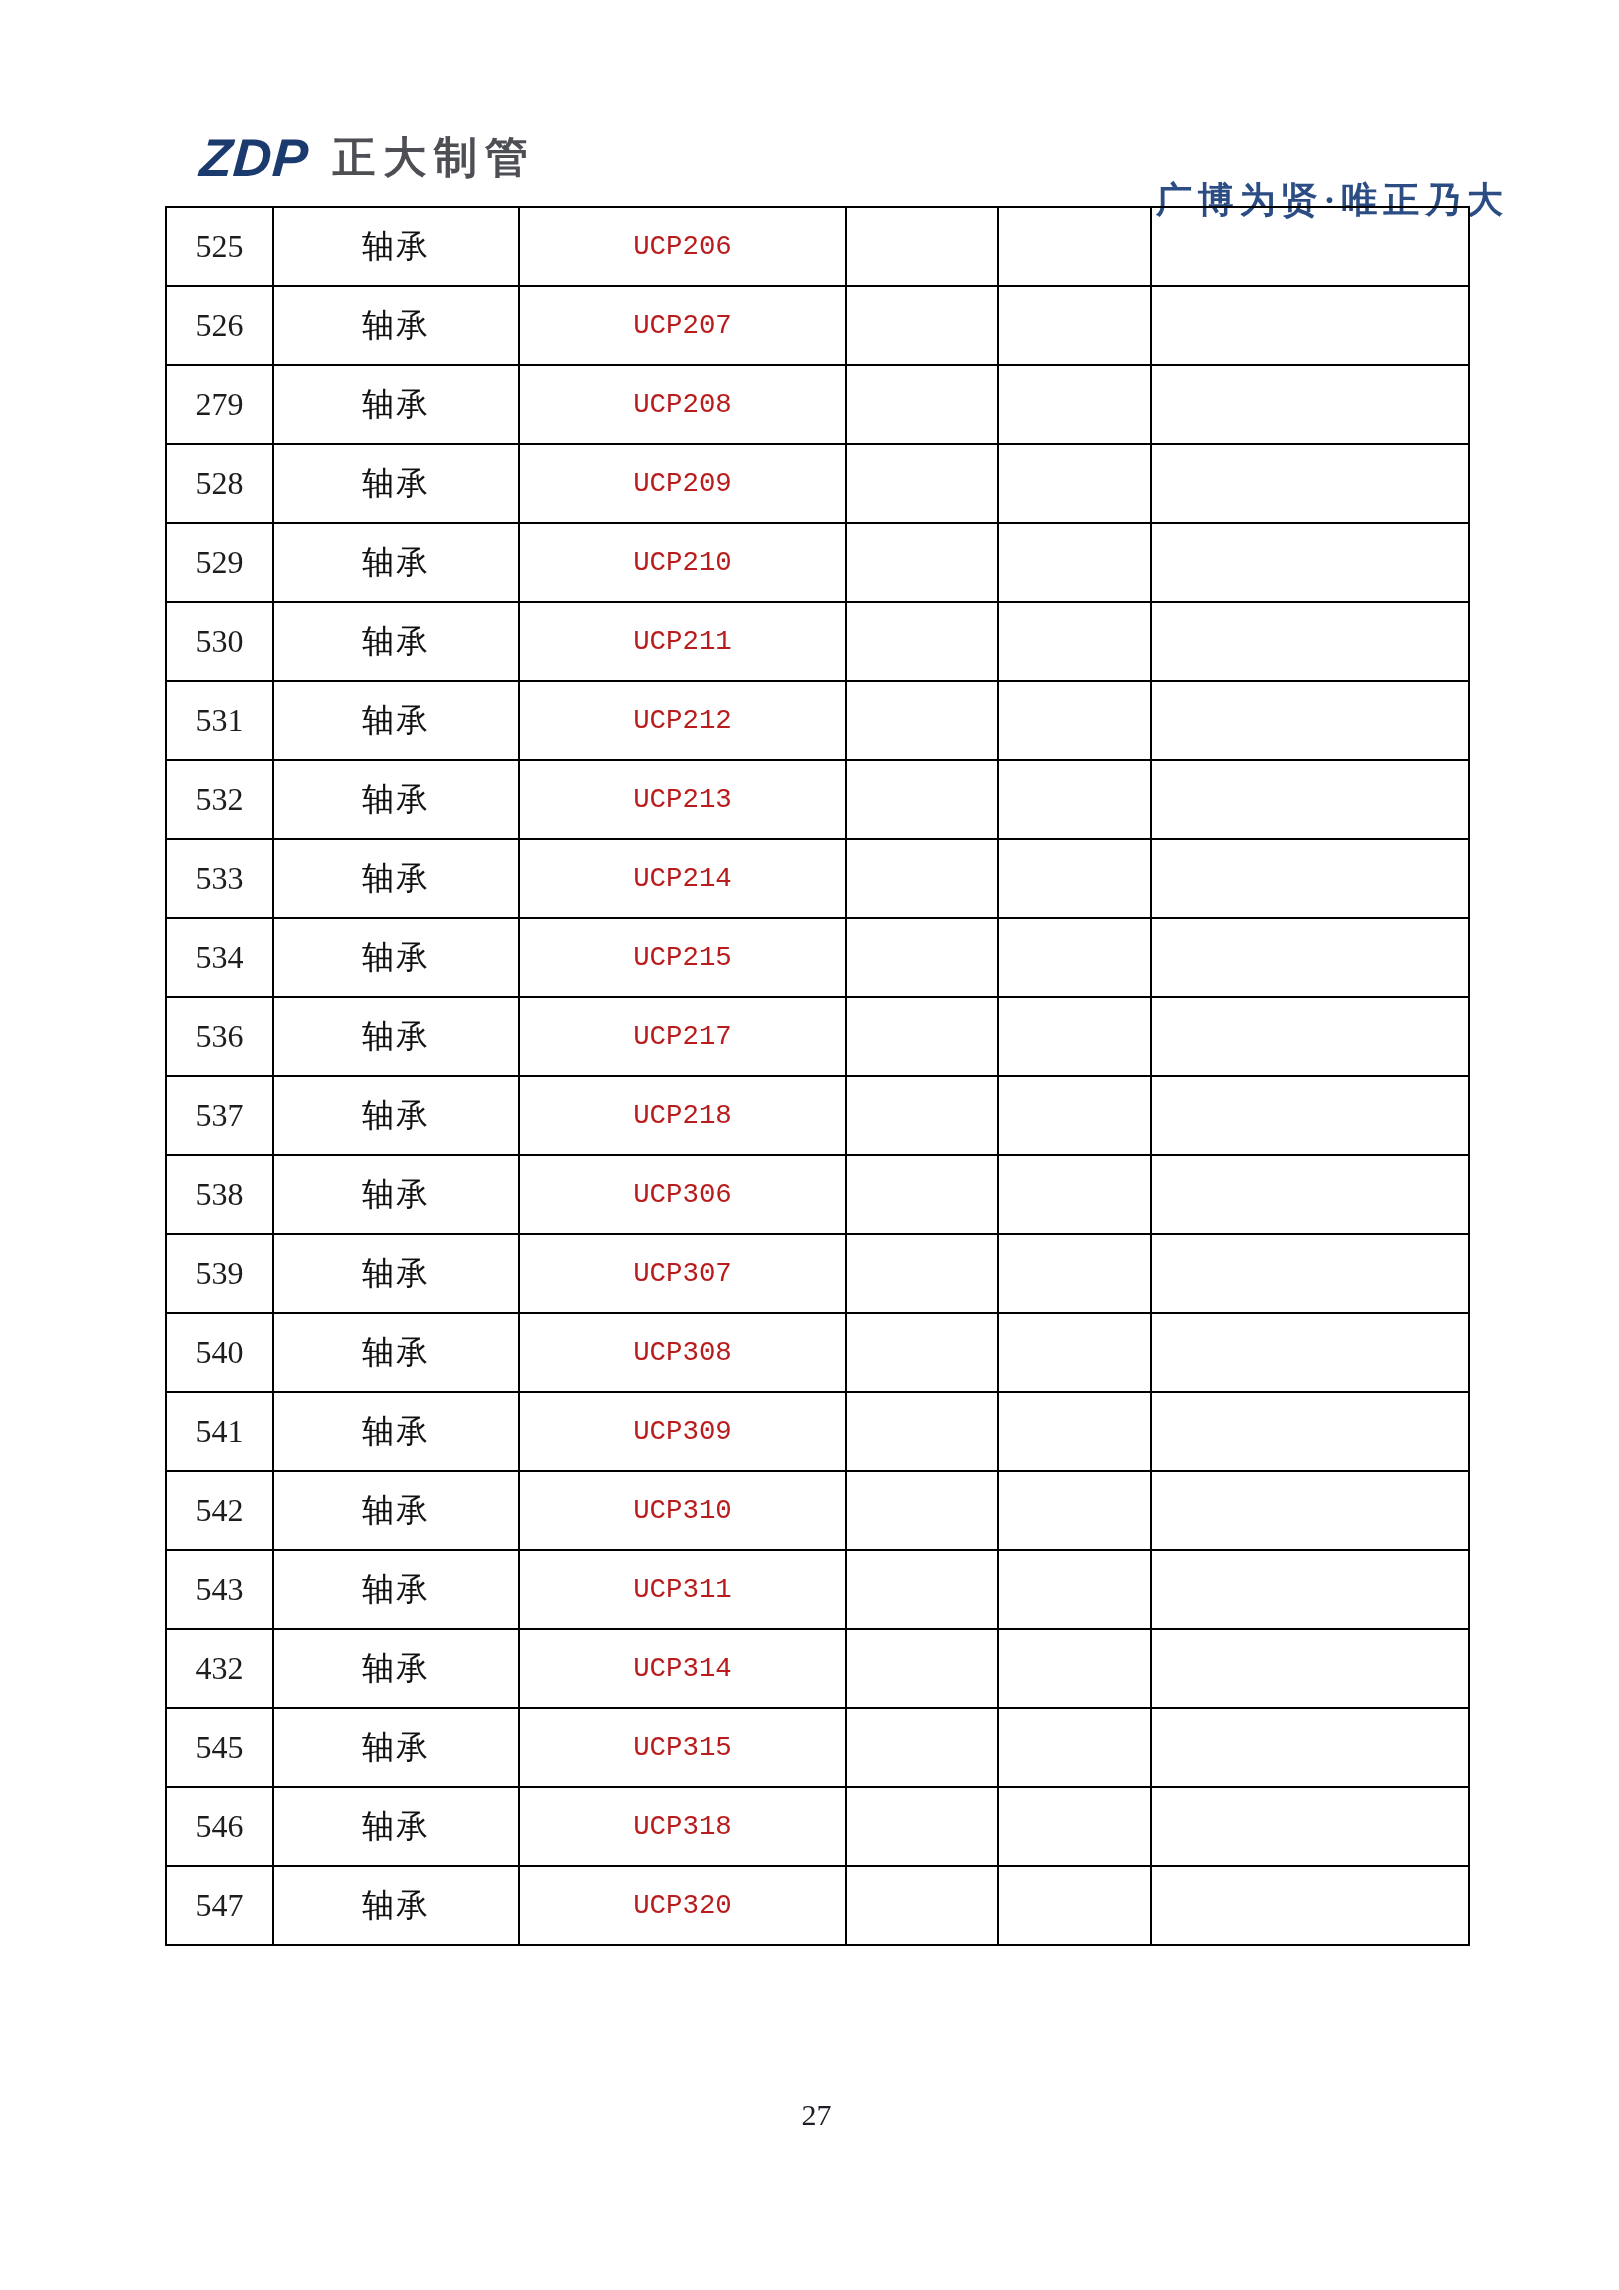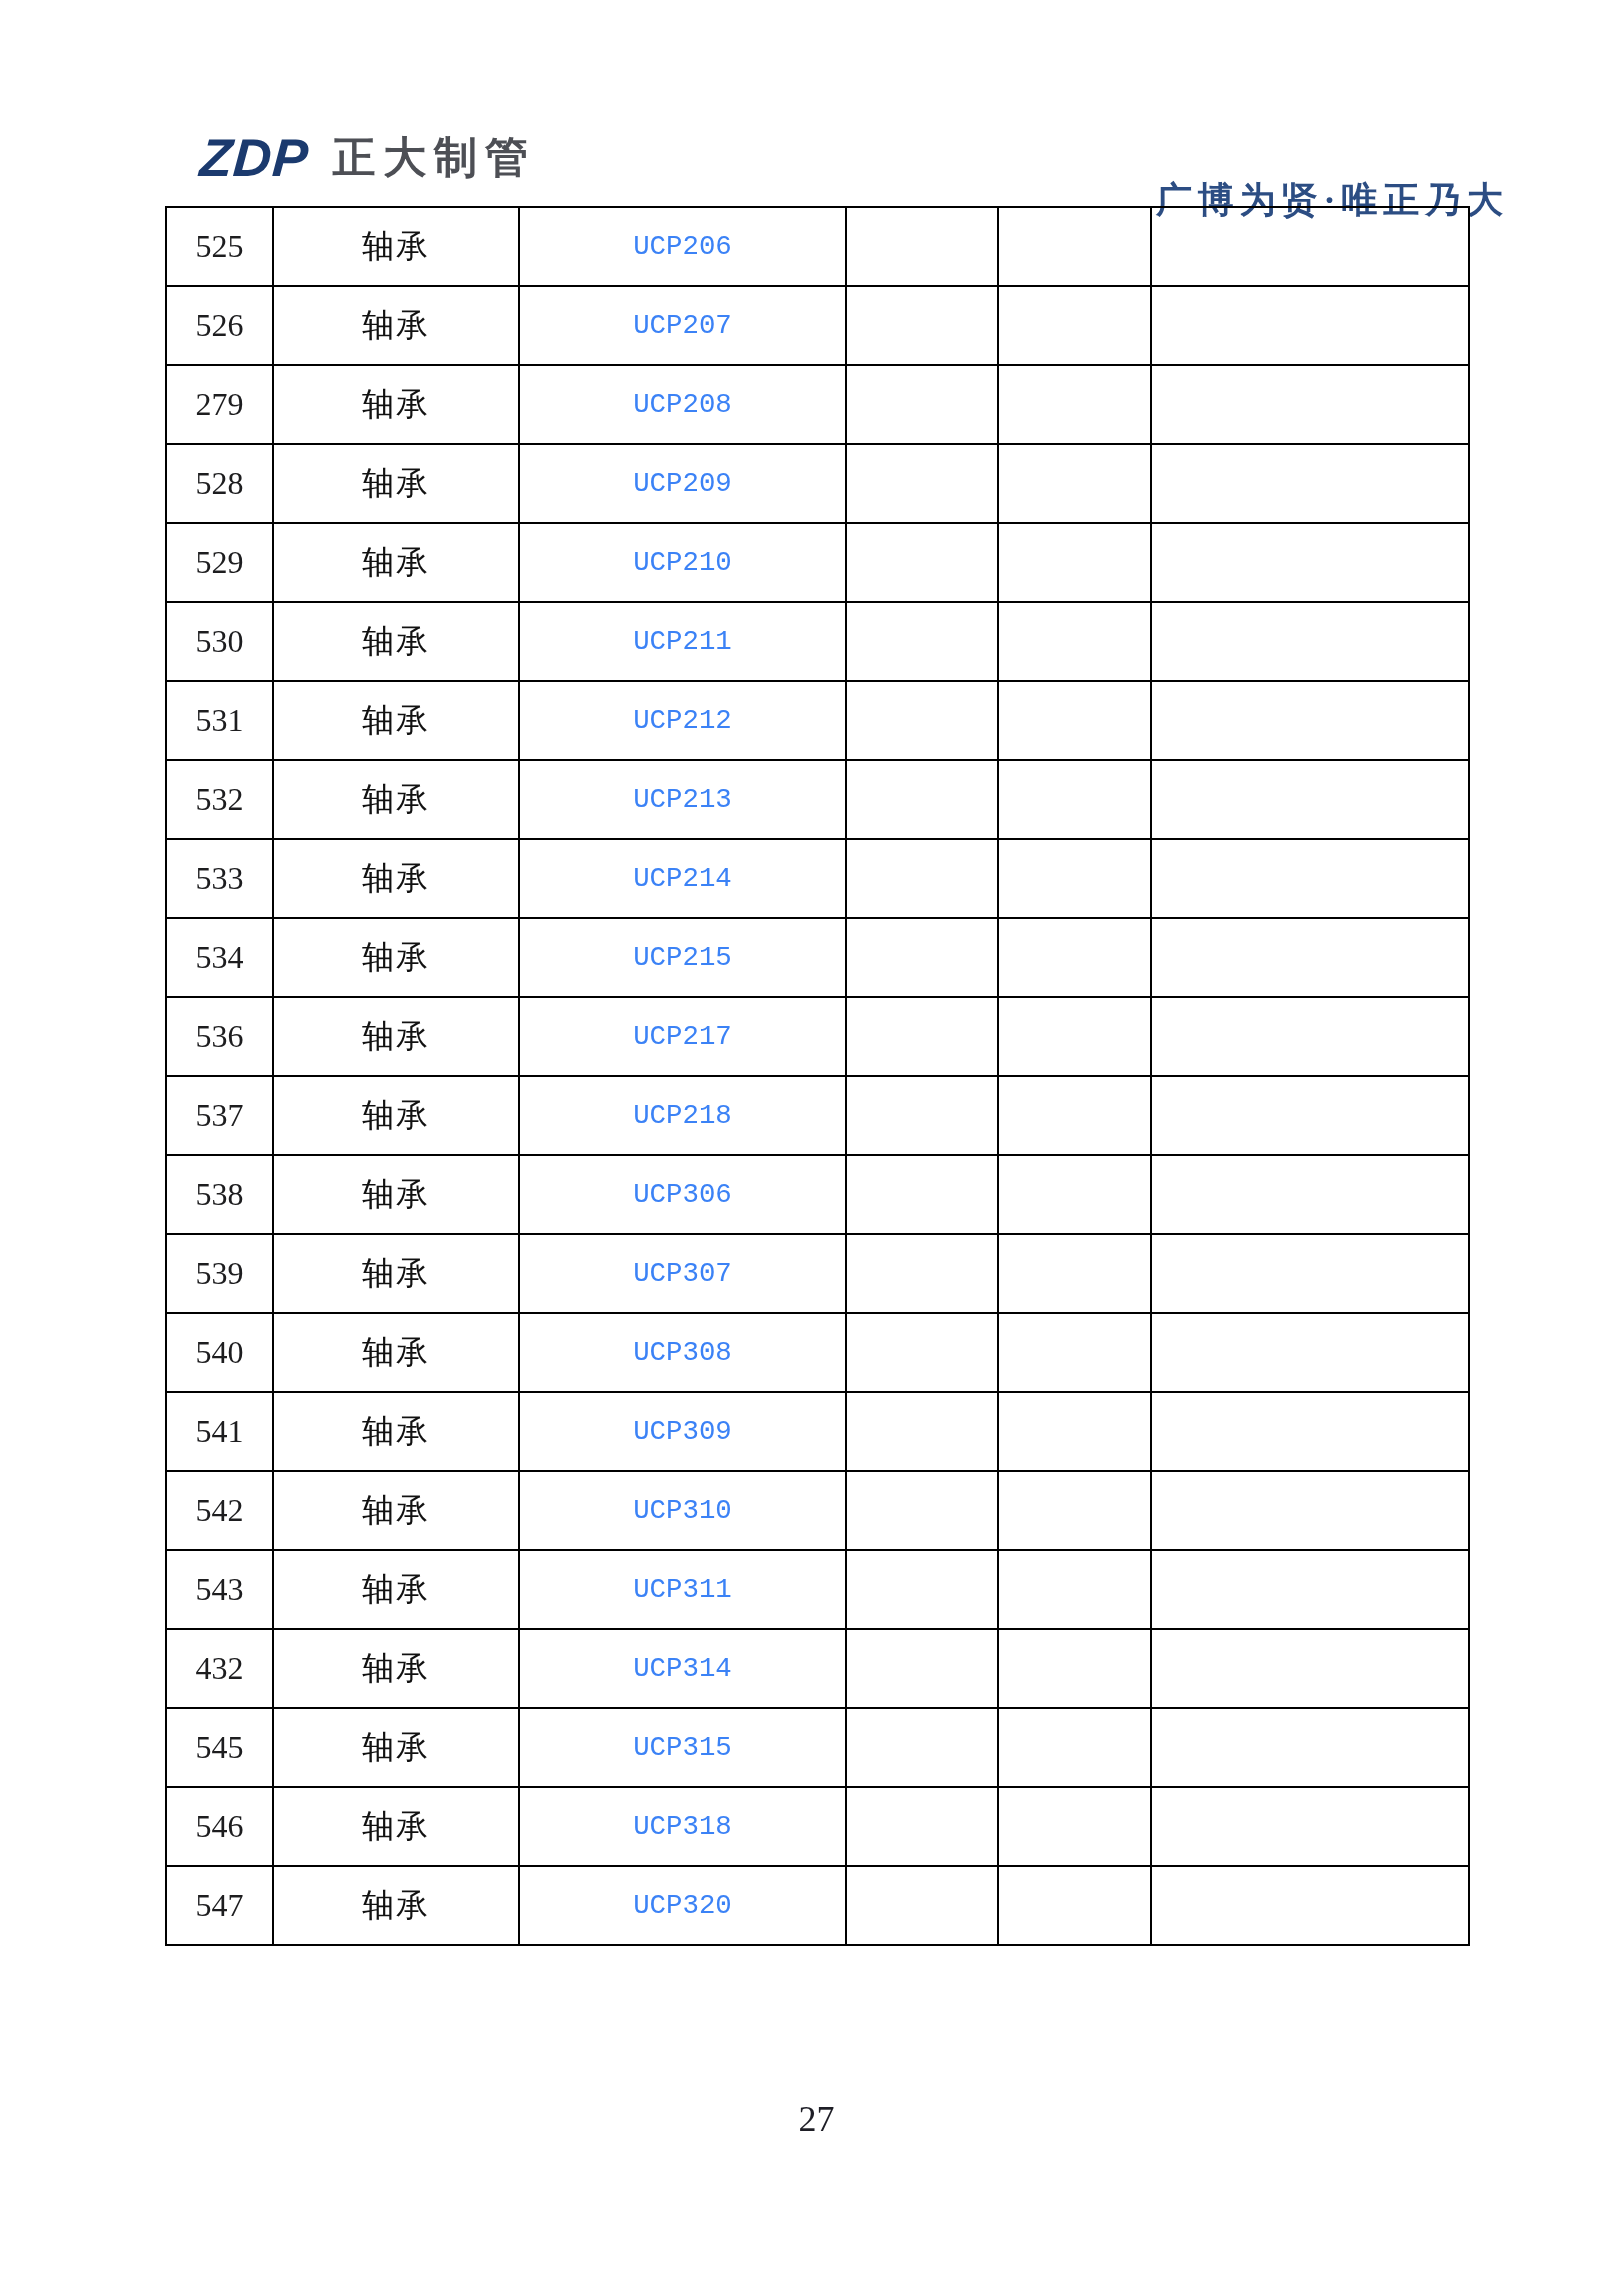--- a/index.html
+++ b/index.html
@@ -80,32 +80,32 @@
   }
   td.c-name {
     font-family:Liberation Sans, sans-serif;
     font-size:32px;
     color:#111111;
     letter-spacing:2px;
   }
   td.c-model {
     font-family:"Liberation Mono", monospace;
     font-size:27.4px;
-    color:#3b82f6;
+    color:#b91c1c;
   }
 
   
   .page-number {
     position:absolute;
     left:165px;
     top:2098px;
     width:1303px;
     text-align:center;
     font-family:"Liberation Serif", serif;
-    font-size:36px;
+    font-size:30px;
     color:#1e1e26;
   }
 </style>
 </head>
 <body>
 
 <div class="page">
 
   <div class="logo">
     <span class="logo-zdp">ZDP</span>

